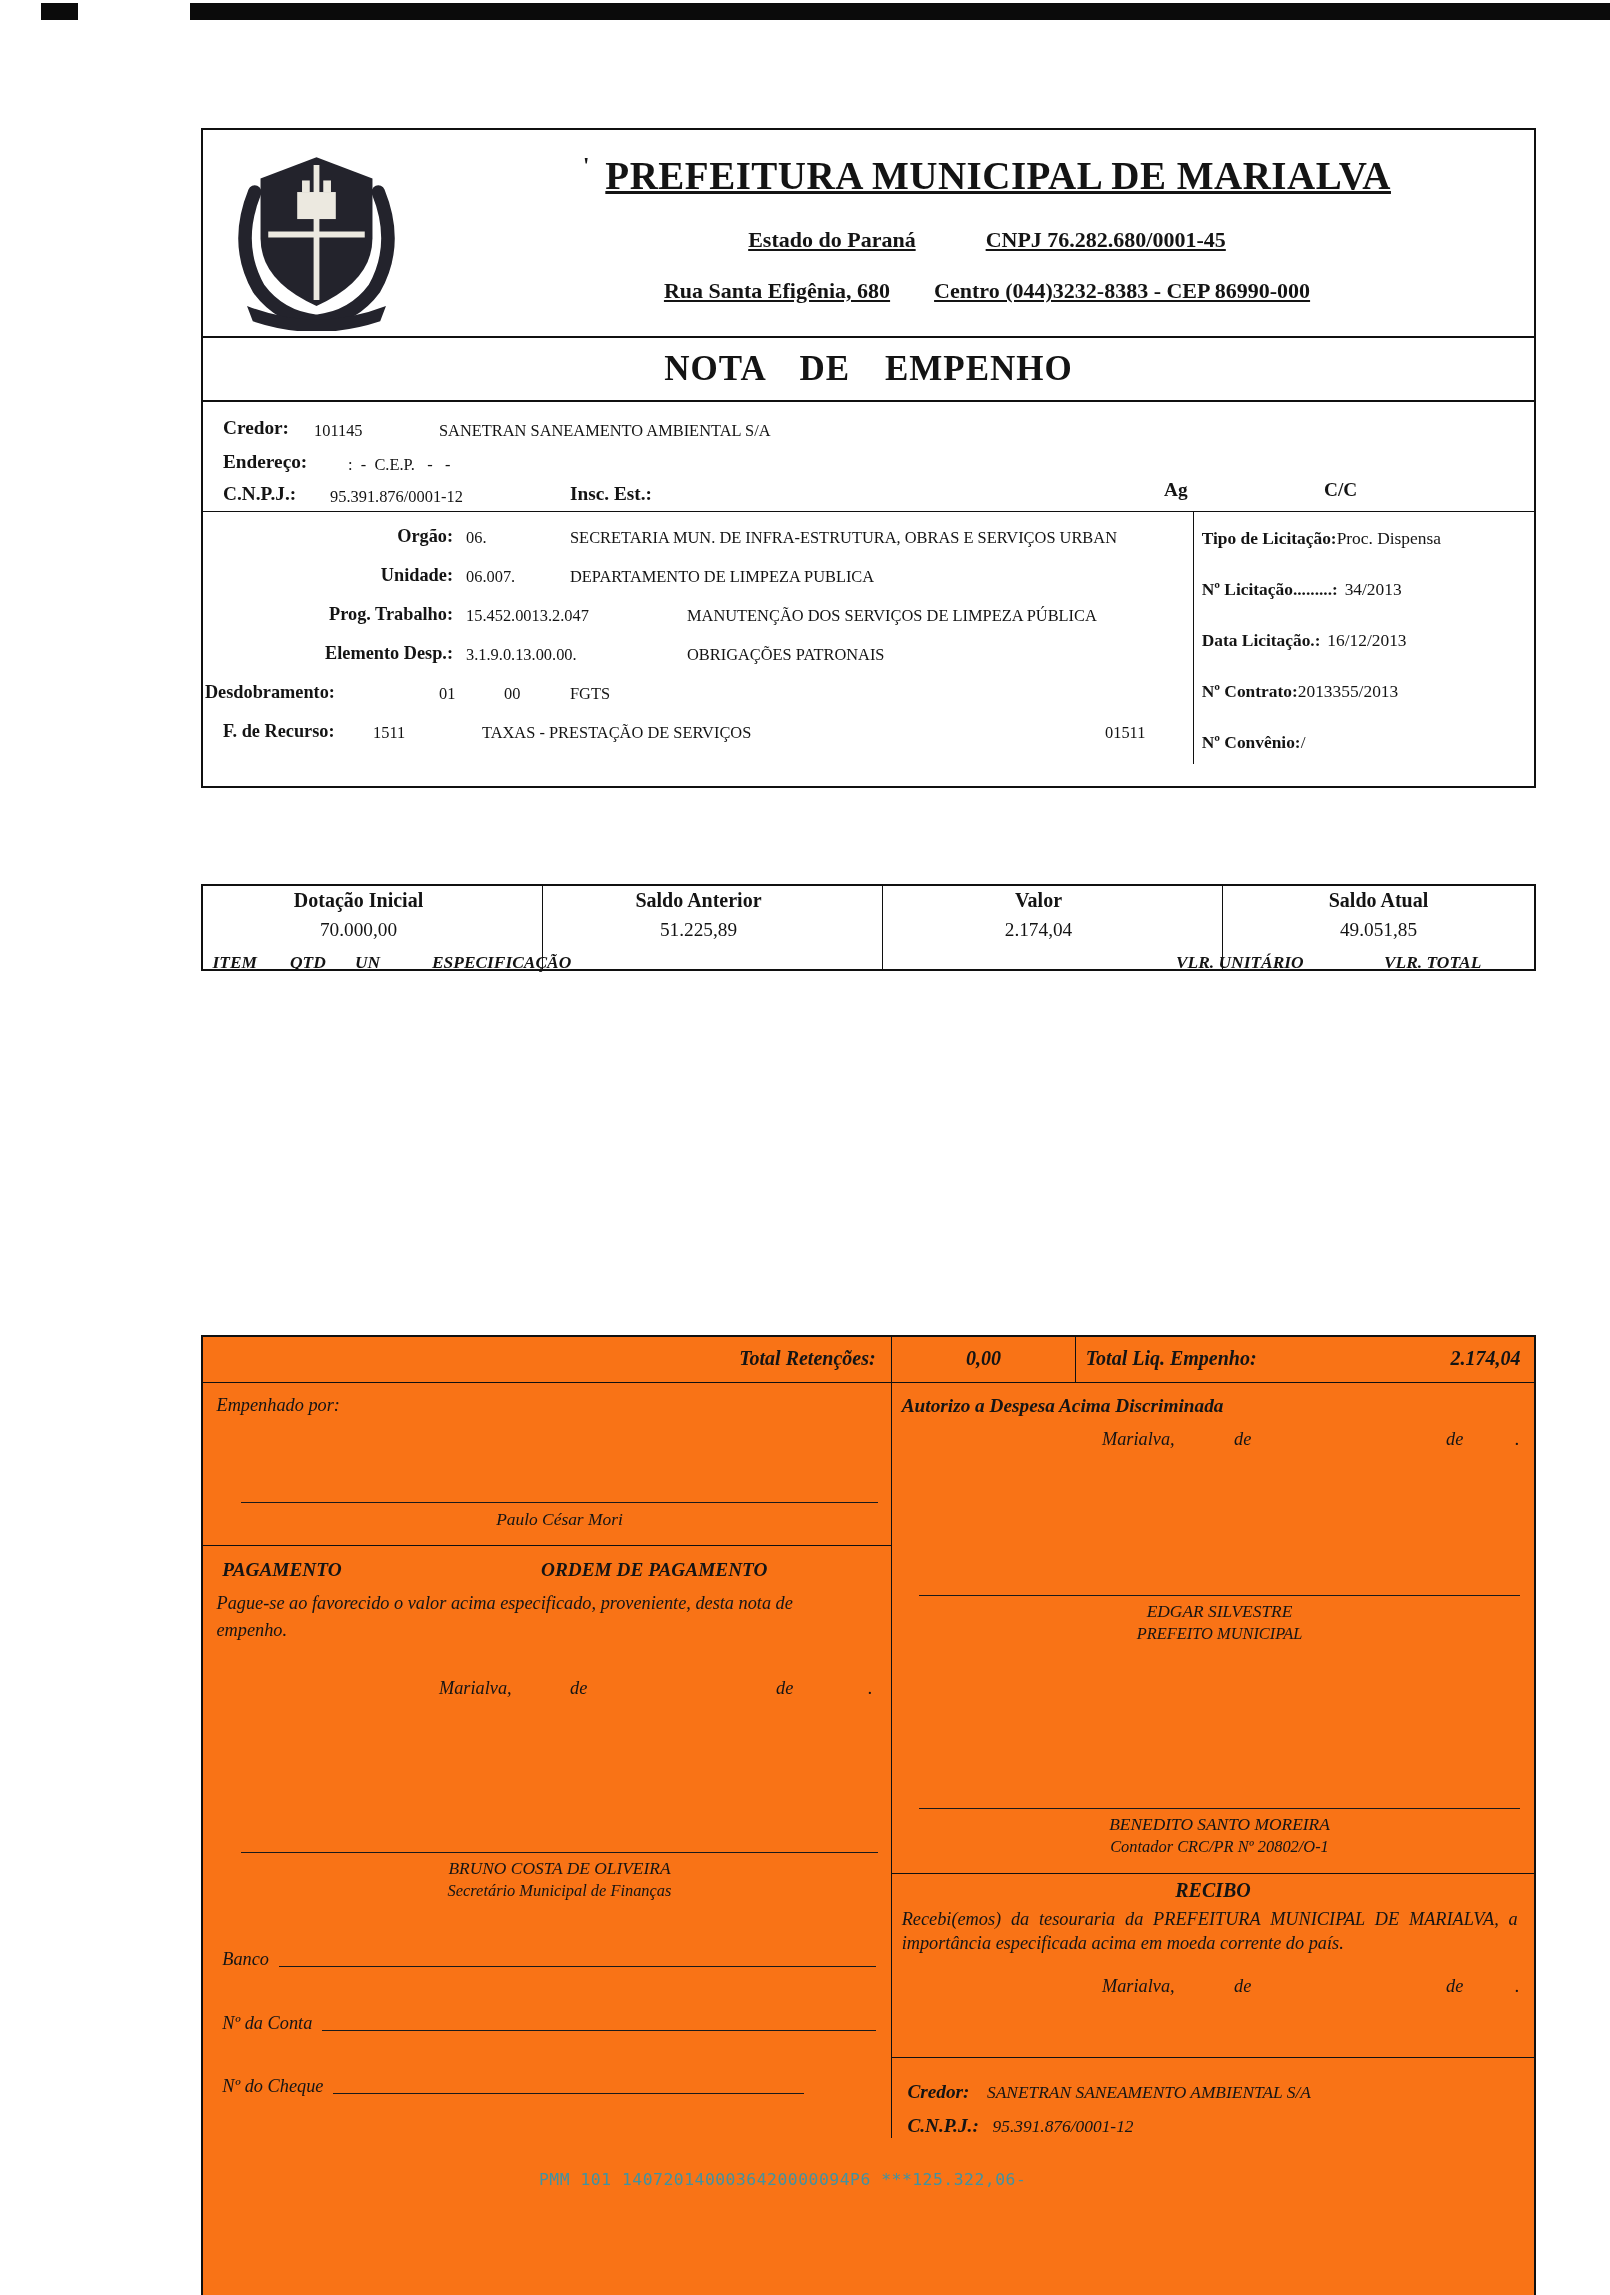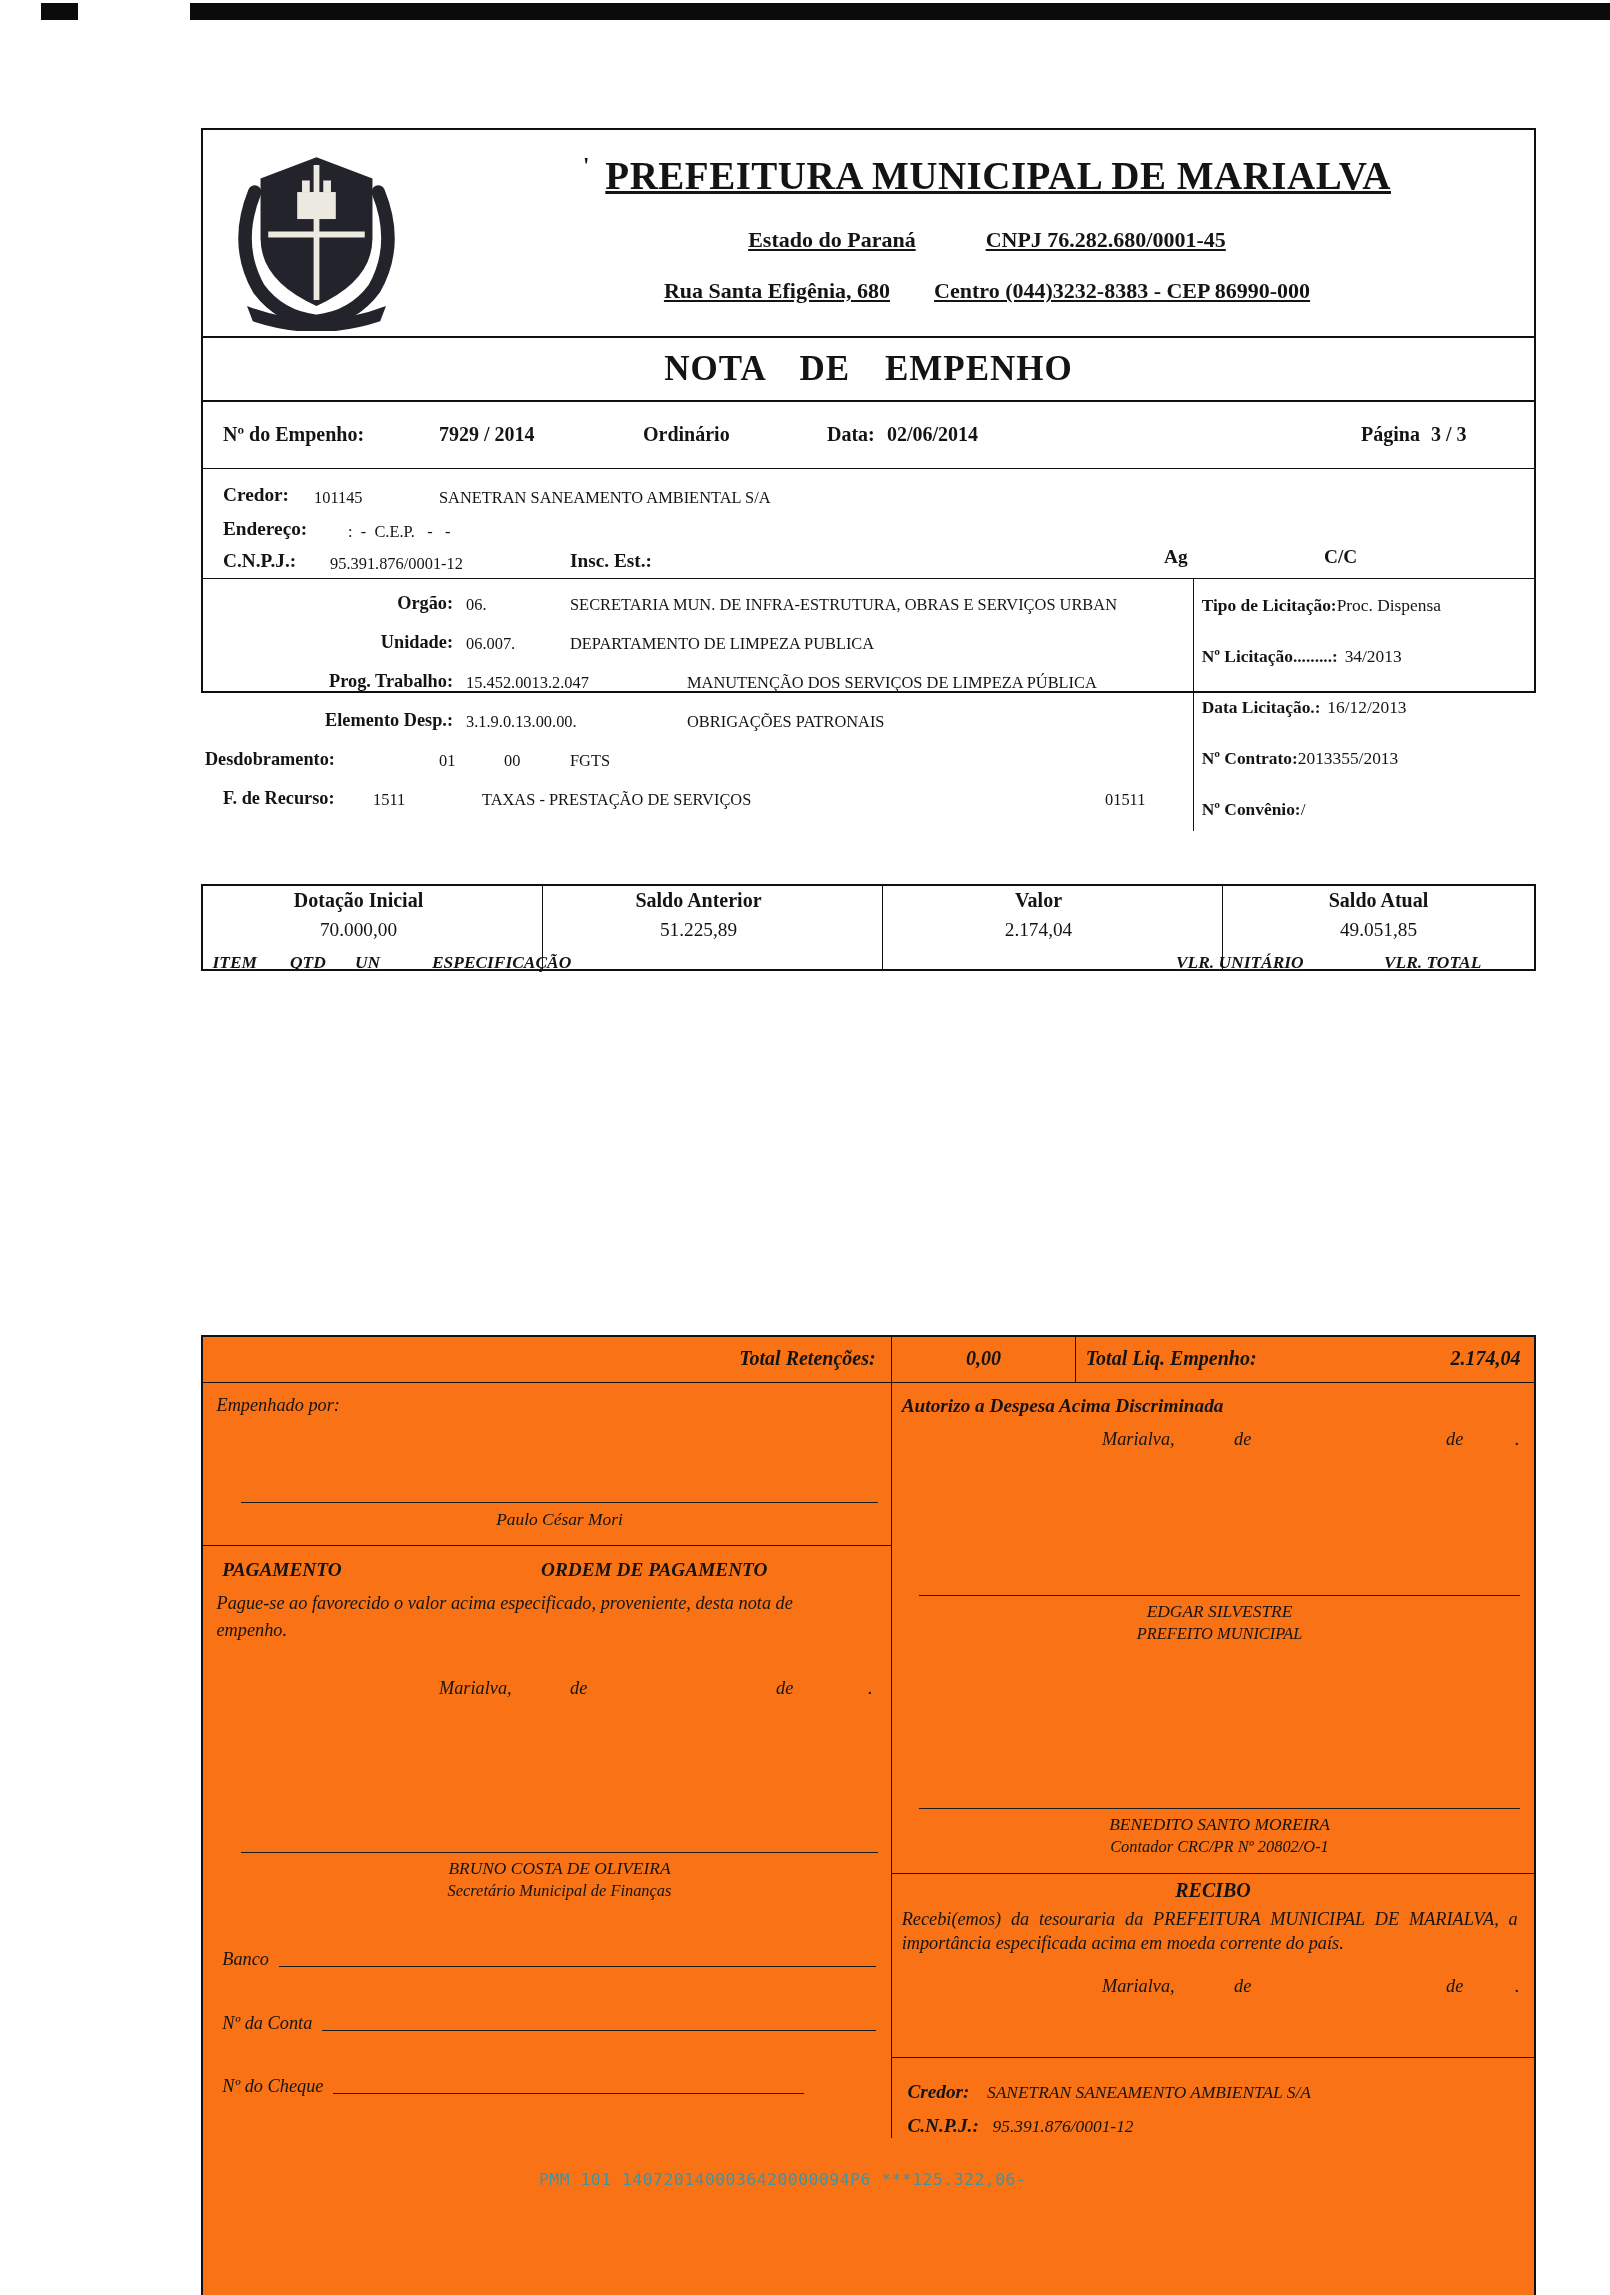--- a/index.html
+++ b/index.html
@@ -6,21 +6,21 @@
   html,body{background:#ffffff;}
   .page{position:relative;width:1610px;height:2295px;background:#ffffff;
         font-family:"Liberation Serif","DejaVu Serif",serif;color:#141414;overflow:hidden;}
   .b{font-weight:bold;}
   .u{text-decoration:underline;}
   .abs{position:absolute;}
   
   .scan-bar{position:absolute;top:2.9px;left:41px;right:0;height:17.4px;background:#0b0b0b;}
   .scan-gap{position:absolute;left:37px;top:0;width:112px;height:100%;background:#fff;display:block;}
   
-  .form-a{position:absolute;left:201px;top:128px;width:1335px;height:565px;border:2.9px solid #101010;background:#fff;}
+  .form-a{position:absolute;left:201px;top:128px;width:1335px;height:660px;border:2.9px solid #101010;background:#fff;}
   .header-top{position:relative;height:208px;border-bottom:2.9px solid #101010;}
   .logo{position:absolute;left:17.4px;top:7.7px;width:193px;height:193px;}
   .header-text{margin-left:237px;text-align:center;padding-top:23px;}
   .h-title{font-size:39px;font-weight:bold;letter-spacing:0.5px;white-space:nowrap;}
   .mark{font-size:23px;vertical-align:top;margin-right:15.4px;text-decoration:none;font-weight:bold;}
   .h-line2{margin-top:29px;font-size:22px;font-weight:bold;display:flex;justify-content:center;gap:70px;}
   .h-line3{margin-top:25px;font-size:22px;font-weight:bold;display:flex;justify-content:center;gap:44px;white-space:nowrap;}
   .doc-band{height:64px;border-bottom:2.9px solid #101010;display:flex;align-items:center;justify-content:center;
             font-size:35px;font-weight:bold;word-spacing:25px;letter-spacing:1px;}
   .emp-band{position:relative;height:67px;border-bottom:1.9px solid #101010;font-size:20px;}
@@ -114,29 +114,20 @@
           <span class="u">Rua Santa Efigênia, 680</span>
           <span class="u">Centro  (044)3232-8383  -  CEP 86990-000</span>
         </div>
       </div>
     </div>
 
     <div class="doc-band">
       <span>NOTA DE EMPENHO</span>
     </div>
 
-    <div class="emp-band">
-      <span style="left:20px">Nº do Empenho:</span>
-      <span style="left:236px">7929 / 2014</span>
-      <span style="left:440px">Ordinário</span>
-      <span style="left:624px">Data:</span>
-      <span style="left:684px">02/06/2014</span>
-      <span style="left:1158px">Página</span>
-      <span style="left:1228px">3 / 3</span>
-    </div>
 
     <div class="credor-band">
       <span class="lab20" style="left:20px;top:15.4px">Credor:</span>
       <span class="val17" style="left:111px;top:19.3px">101145</span>
       <span class="val17" style="left:236px;top:19.3px">SANETRAN SANEAMENTO AMBIENTAL S/A</span>
       <span class="lab20" style="left:20px;top:49px">Endereço:</span>
       <span class="val17" style="left:145px;top:53px;white-space:pre">:  -  C.E.P.   -   -</span>
       <span class="lab20" style="left:20px;top:81px">C.N.P.J.:</span>
       <span class="val17" style="left:127px;top:85px">95.391.876/0001-12</span>
       <span class="lab20" style="left:367px;top:81px">Insc. Est.:</span>

